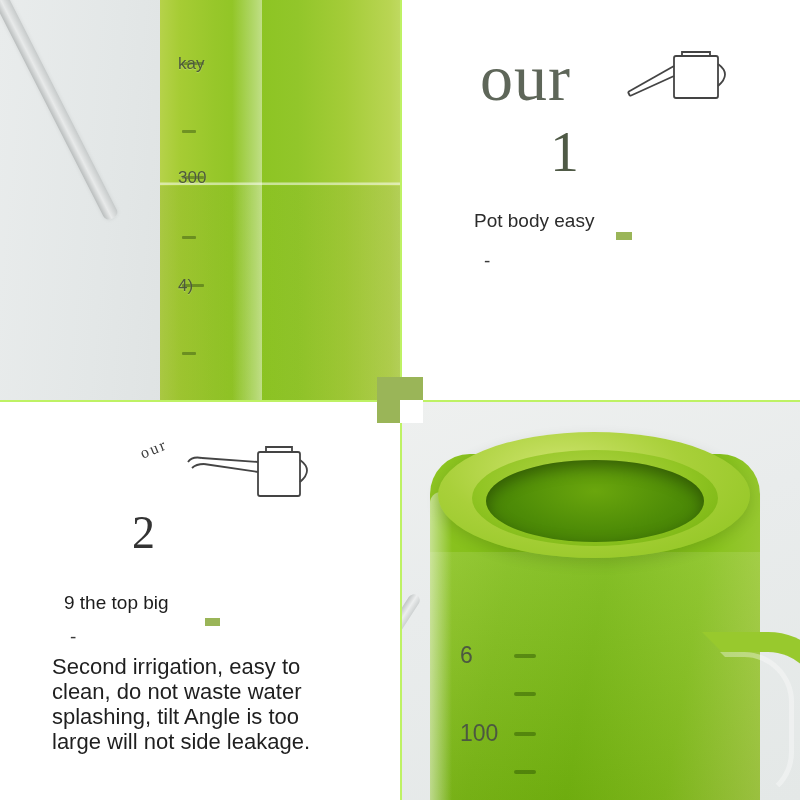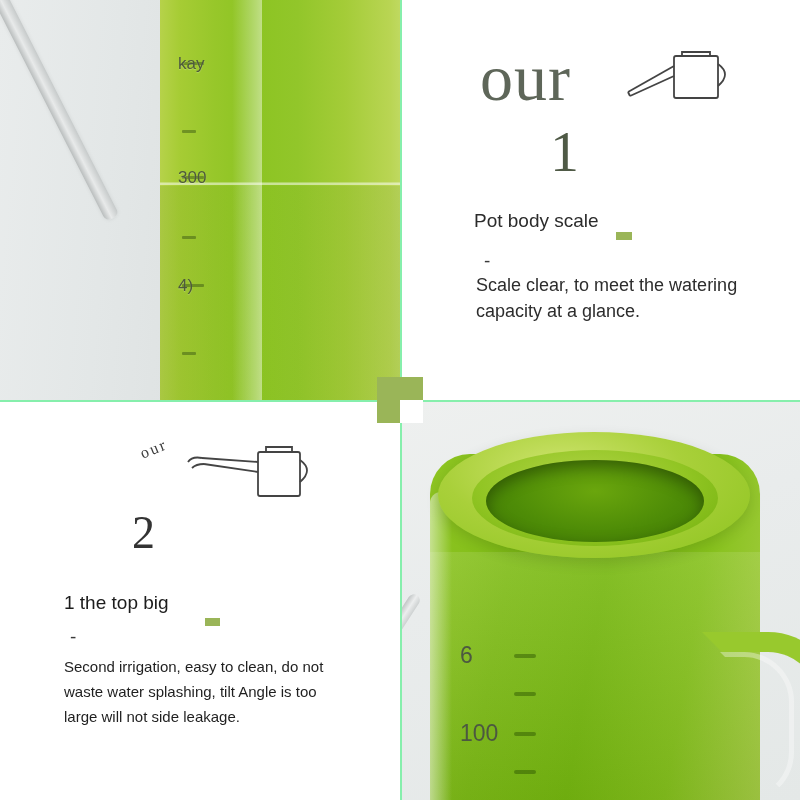--- a/index.html
+++ b/index.html
@@ -10,21 +10,21 @@
   body {
     width: 800px;
     height: 800px;
     font-family: "Liberation Sans", sans-serif;
     overflow: hidden;
   }
   .page {
     position: relative;
     width: 800px;
     height: 800px;
-    background: #86efac;
+    background: #bef264;
   }
 
   
   .quad {
     position: absolute;
     overflow: hidden;
   }
   .q-tl { left: 0;   top: 0;   width: 400px; height: 400px; }
   .q-tr { left: 402px; top: 0; width: 398px; height: 400px; background: #fdfdfd; }
   .q-bl { left: 0;   top: 402px; width: 400px; height: 398px; background: #ffffff; }
@@ -254,24 +254,24 @@
   }
   .bl-dash {
     position: absolute;
     left: 70px;
     top: 224px;
     font-size: 19px;
     color: #3a3a3a;
   }
   .bl-body {
     position: absolute;
-    left: 64px;
+    left: 52px;
     top: 252px;
     width: 288px;
-    font-size: 15px;
+    font-size: 22px;
     line-height: 25px;
     color: #1f1f1f;
     font-family: "Liberation Sans", sans-serif;
   }
 
   
   .br-bg {
     position: absolute;
     inset: 0;
     background: linear-gradient(160deg, #eef0ef 0%, #e9ecec 40%, #e4e8e7 100%);
@@ -428,24 +428,23 @@
           <rect x="54" y="14" width="44" height="42" rx="2"></rect>
           <path d="M98 22 q14 10 0 22"></path>
           <path d="M54 24 L8 50"></path>
           <path d="M54 34 L10 54"></path>
           <path d="M8 50 L10 54"></path>
           <path d="M62 14 L62 10 L90 10 L90 14"></path>
         </g>
       </svg>
     </div>
 
-    <div class="tr-h">Pot body scale</div>
+    <div class="tr-h">Pot body easy</div>
     <div class="tr-dashmark"></div>
     <div class="tr-dash">-</div>
-    <div class="tr-body">Scale clear, to meet the watering capacity at a glance.</div>
   </div>
 
   <div class="quad q-bl">
     <div class="bl-inner"></div>
 
     <div class="bl-num">2</div>
     <div class="bl-our-small">our</div>
 
     <div class="can-icon-bl">
       <svg viewBox="0 0 134 72" width="134" height="72">
@@ -454,21 +453,21 @@
           <path d="M118 26 q14 10 0 22"></path>
           <path d="M76 28 L20 24"></path>
           <path d="M76 38 L22 30"></path>
           <path d="M20 24 q-10 -2 -14 4"></path>
           <path d="M22 30 q-8 0 -12 4"></path>
           <path d="M84 18 L84 13 L110 13 L110 18"></path>
         </g>
       </svg>
     </div>
 
-    <div class="bl-h">1 the top big</div>
+    <div class="bl-h">9 the top big</div>
     <div class="bl-dashmark"></div>
     <div class="bl-dash">-</div>
     <div class="bl-body">Second irrigation, easy to clean, do not waste water splashing, tilt Angle is too large will not side leakage.</div>
   </div>
 
   <div class="quad q-br">
     <div class="br-bg"></div>
     <div class="br-rod"></div>
     <div class="br-jar"></div>
     <div class="br-body-shade"></div>

